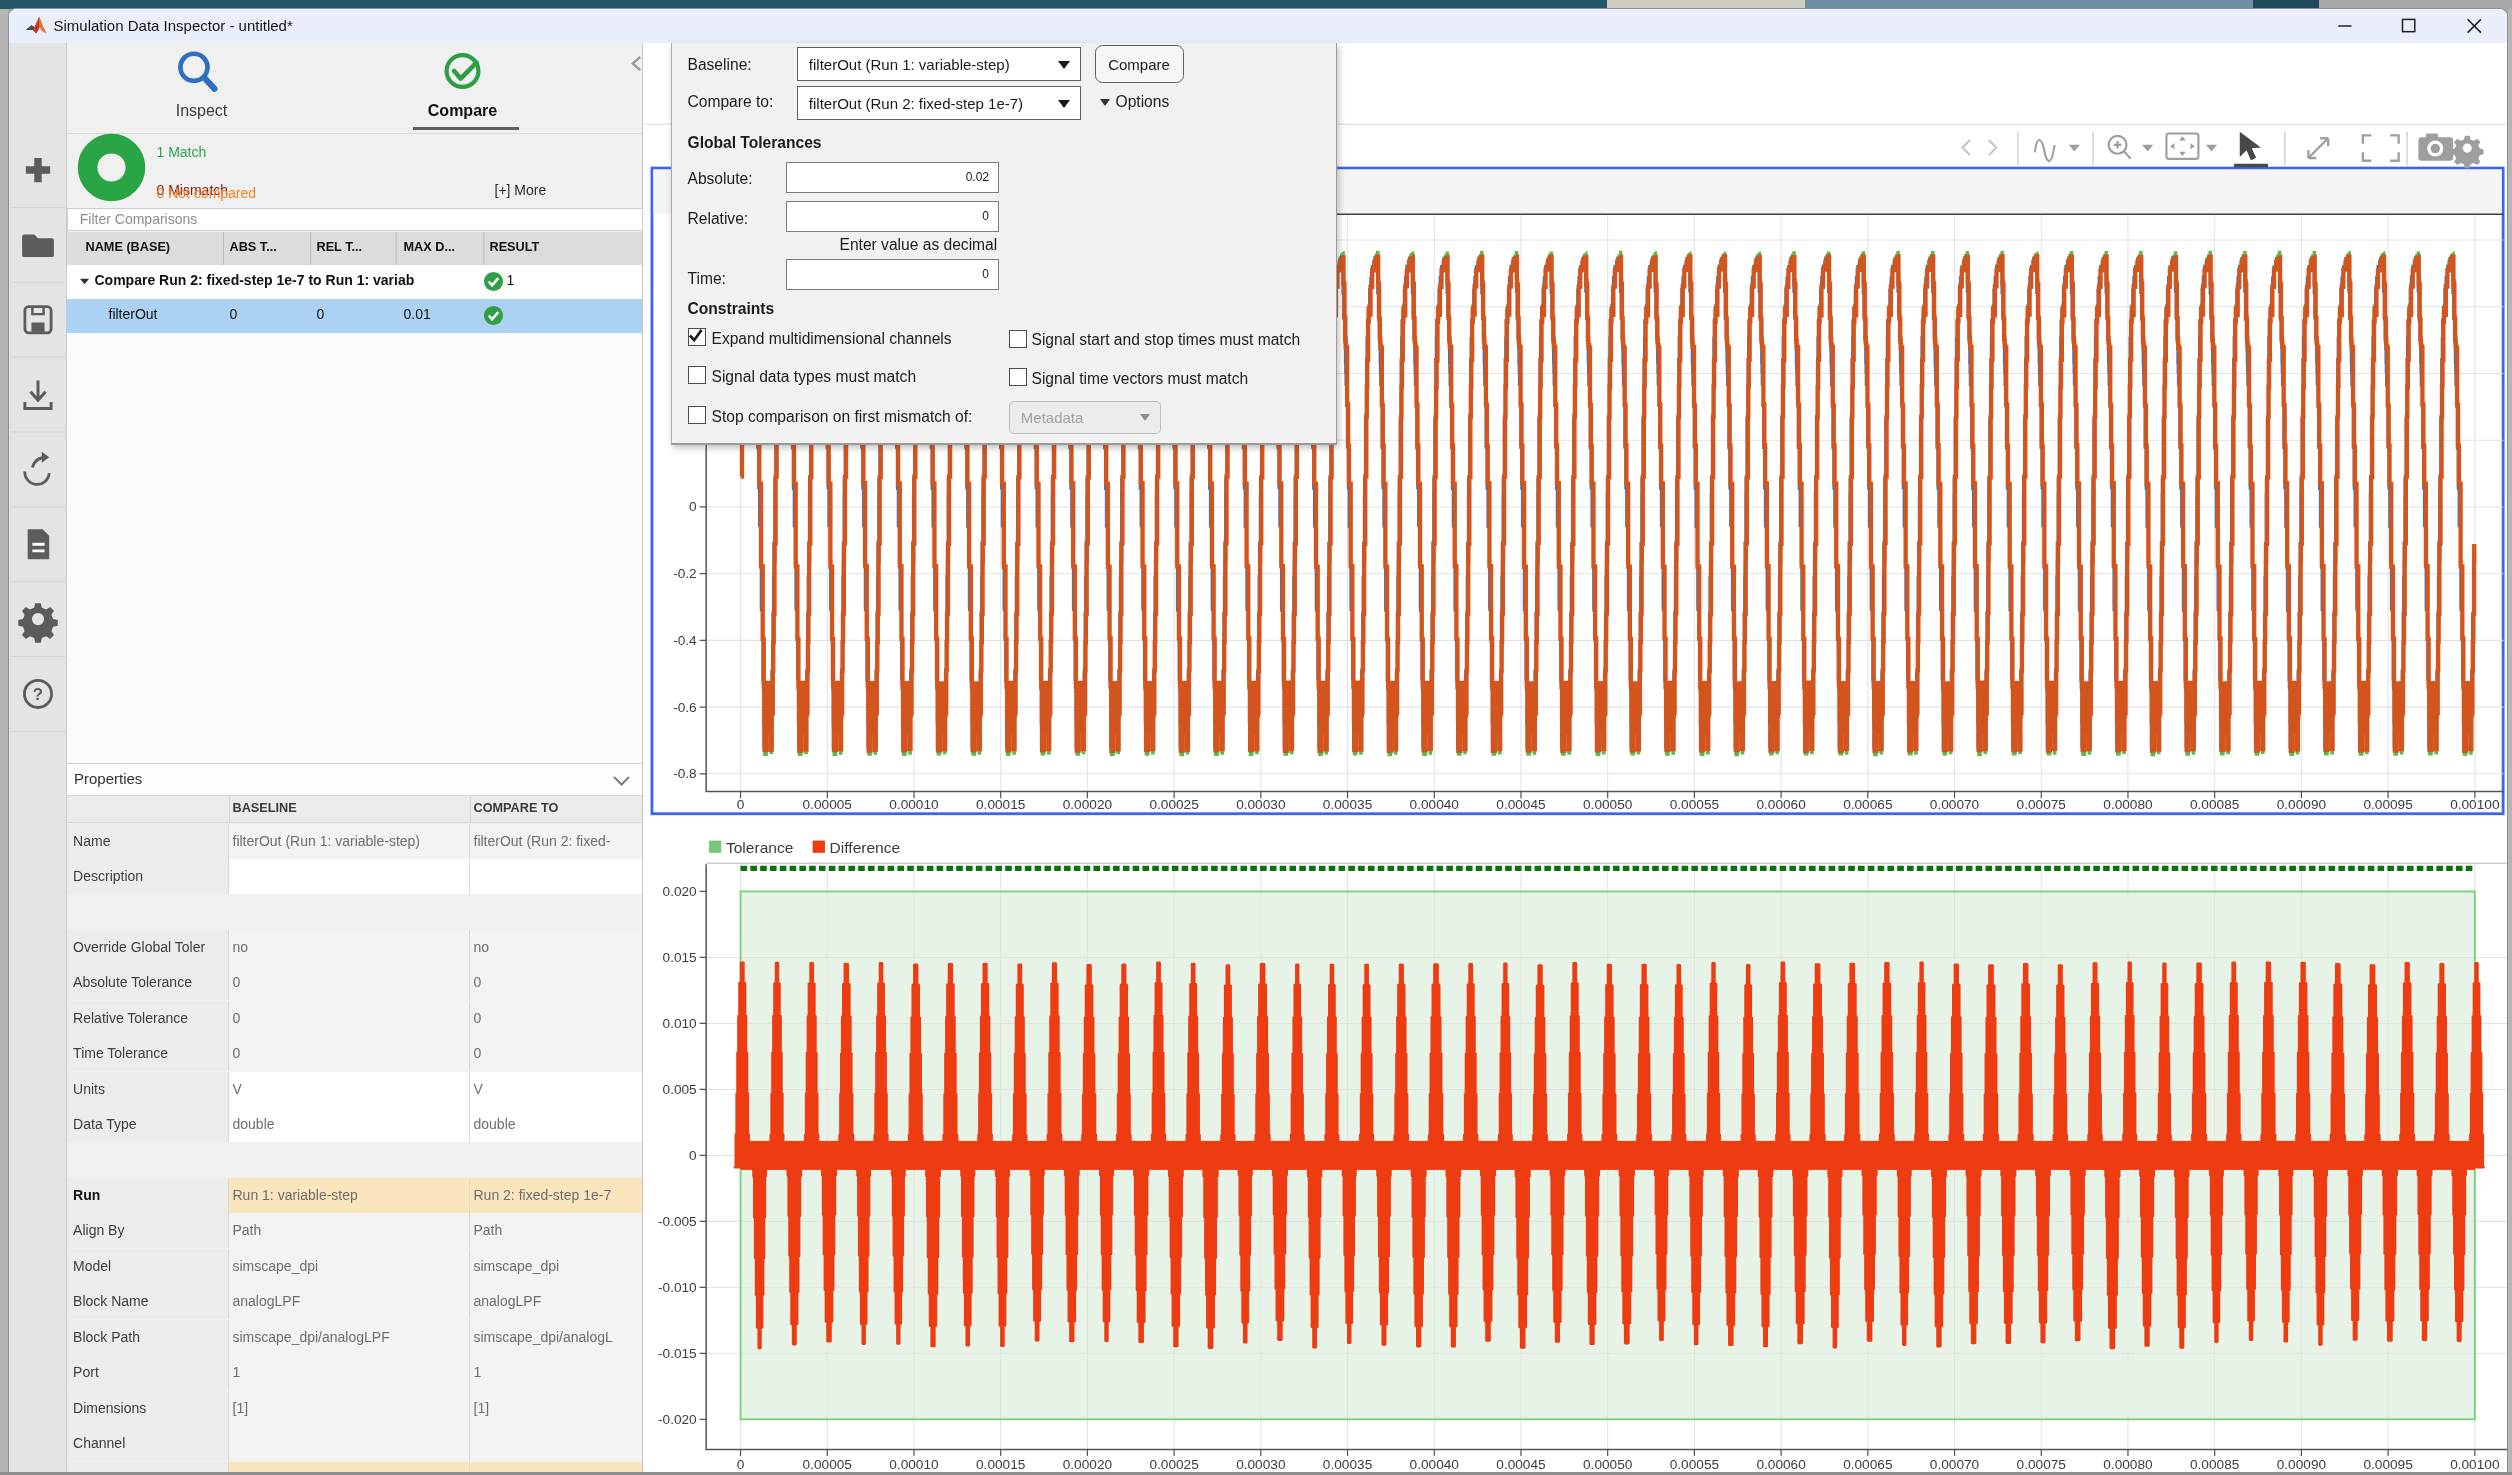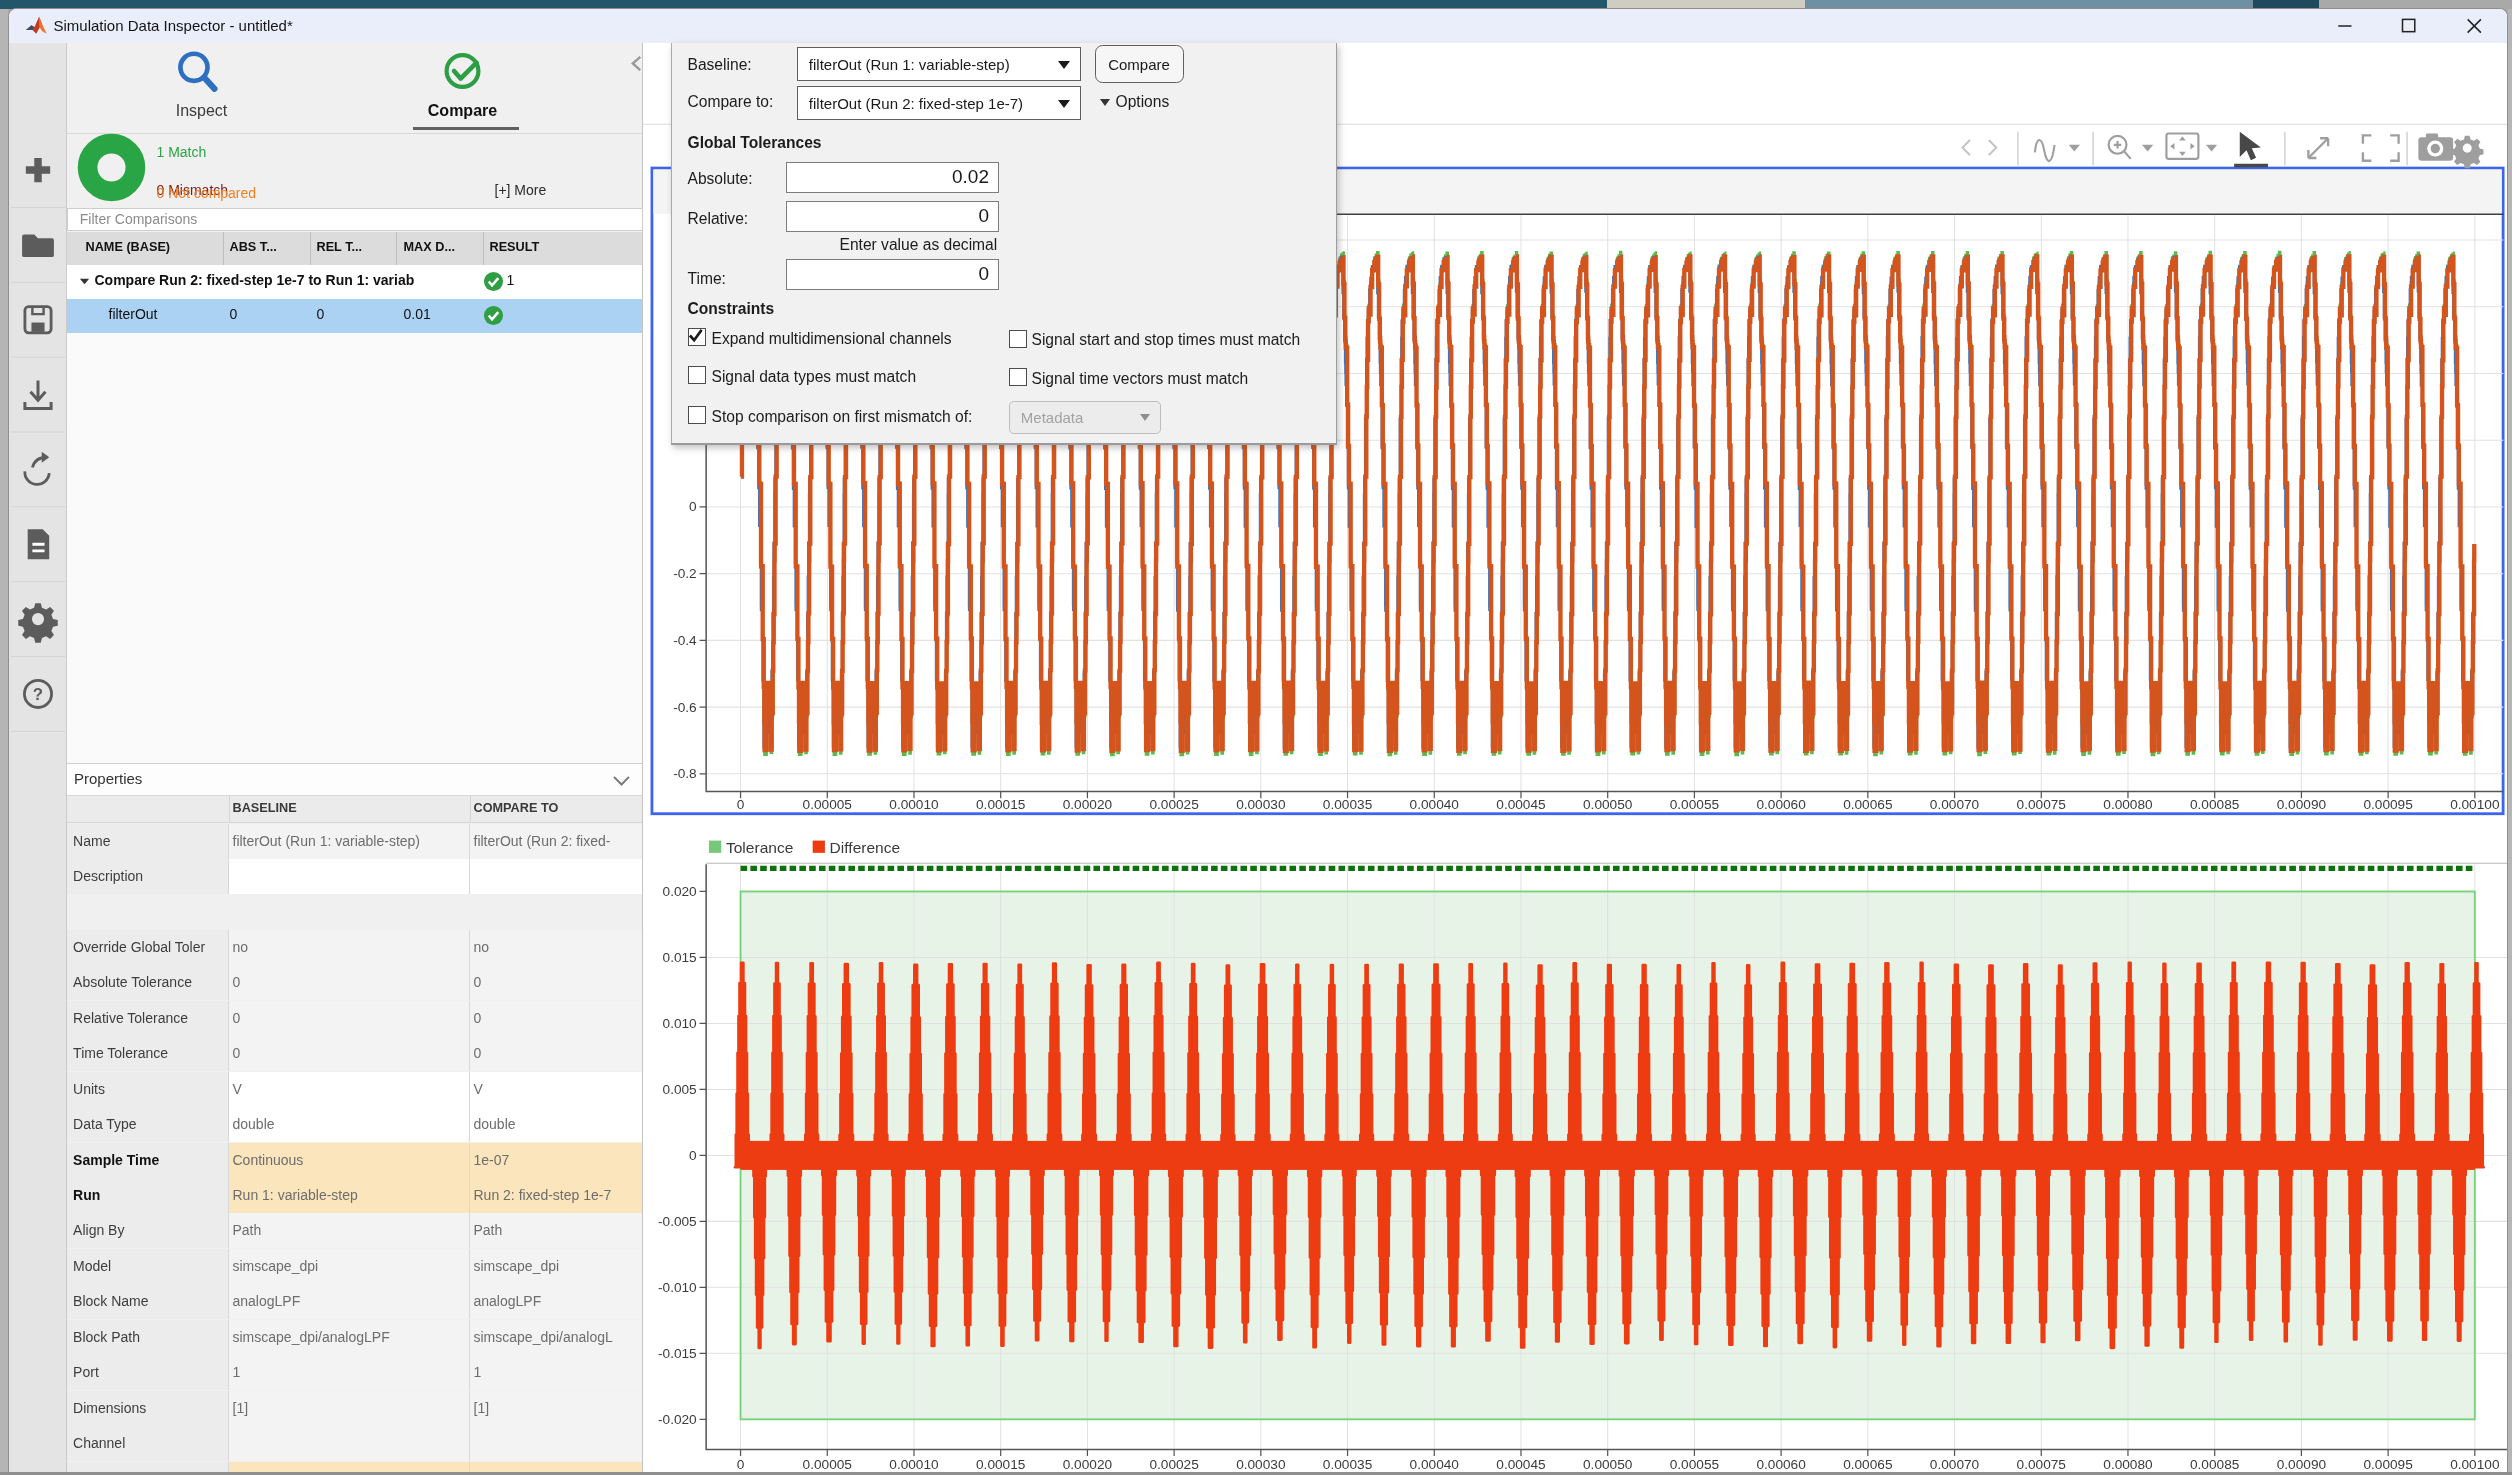--- a/index.html
+++ b/index.html
@@ -19,21 +19,21 @@
   background:#ffffff; }
 #popup { position:absolute; left:634px; top:34px; width:666px; height:402px;
   background:#f1f1f1; border-left:0.9px solid #ababab; border-right:0.9px solid #9d9d9d;
   border-bottom:2.8px solid #9a9a9a; box-shadow:1.9px 2.8px 6.6px rgba(80,80,80,0.35);margin-left:28px; }
 .lbl { position:absolute; font-size:15.6px; color:#1c1c1c; white-space:nowrap; }
 .dd { position:absolute; background:#fff; border:1.4px solid #5f5f5f; font-size:15px;
   color:#1a1a1a; white-space:nowrap; }
 .dd .tx { position:absolute; left:11.3px; top:50%; transform:translateY(-50%); }
 .caret { position:absolute; right:9.4px; top:50%; margin-top:-2.8px; width:0; height:0;
   border-left:6.6px solid transparent; border-right:6.6px solid transparent; border-top:8.5px solid #1a1a1a; }
-.inp { position:absolute; background:#fff; border:0.9px solid #7c7c7c; font-size:19px; color:#1a1a1a;padding-left:7px; }
+.inp { position:absolute; background:#fff; border:0.9px solid #7c7c7c; font-size:12px; color:#1a1a1a;padding-left:7px; }
 .inp span { position:absolute; right:8.5px; top:50%; transform:translateY(-50%); }
 .cb { position:absolute; width:18px; height:18px; background:#fff; border:1.9px solid #4c4c4c; }
 .hdr { position:absolute; font-size:14px; font-weight:bold; color:#111; white-space:nowrap; }
 .proprow { position:absolute; left:0; width:100%; overflow:hidden; }
 .pl { position:absolute; left:6.6px; top:50%; transform:translateY(-50%); font-size:14px;
   color:#3d3d3d; white-space:nowrap; }
 .pv1 { position:absolute; left:166px; top:50%; transform:translateY(-50%); font-size:14px;
   color:#6d6d6d; white-space:nowrap; }
 .pv2 { position:absolute; left:407px; top:50%; transform:translateY(-50%); font-size:14px;
   color:#6d6d6d; white-space:nowrap; }
@@ -254,28 +254,20 @@
         <span class="pv1">V</span>
         <span class="pv2">V</span>
       </div>
       <div class="proprow" style="top:1064px;height:35px">
         <div class="cell2" style="background:#ffffff"></div>
         <div class="cell3" style="background:#ffffff"></div>
         <div class="cell1"></div>
         <span class="pl" style="font-weight:normal;color:#3d3d3d">Data Type</span>
         <span class="pv1">double</span>
         <span class="pv2">double</span>
-      </div>
-      <div class="proprow" style="top:1100px;height:35px">
-        <div class="cell2" style="background:#fbe5bd"></div>
-        <div class="cell3" style="background:#fbe5bd"></div>
-        <div class="cell1"></div>
-        <span class="pl" style="font-weight:bold;color:#111">Sample Time</span>
-        <span class="pv1">Continuous</span>
-        <span class="pv2">1e-07</span>
       </div>
       <div class="proprow" style="top:1135px;height:35px">
         <div class="cell2" style="background:#fbe5bd"></div>
         <div class="cell3" style="background:#fbe5bd"></div>
         <div class="cell1"></div>
         <span class="pl" style="font-weight:bold;color:#111">Run</span>
         <span class="pv1">Run 1: variable-step</span>
         <span class="pv2">Run 2: fixed-step 1e-7</span>
       </div>
       <div class="proprow" style="top:1170px;height:35px">

